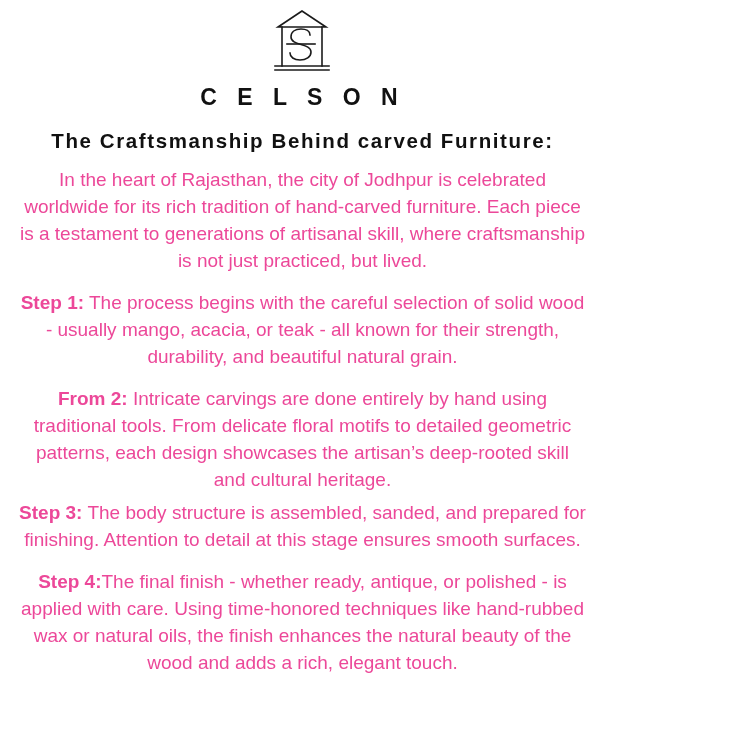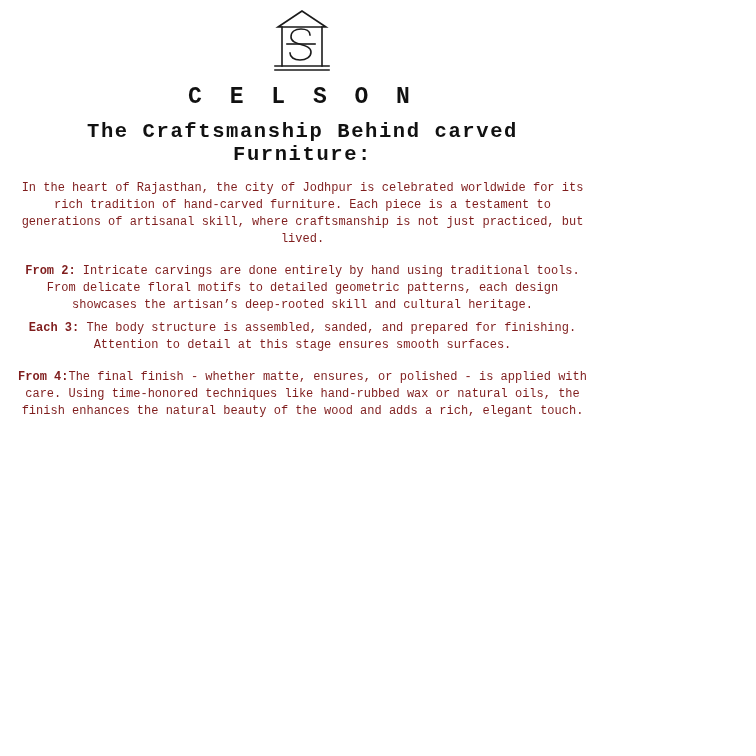--- a/index.html
+++ b/index.html
@@ -15,51 +15,50 @@
     overflow: hidden;
   }
   .page {
     width: 605px;
     height: 756px;
     box-sizing: border-box;
     padding: 8px 18px 6px 18px;
     display: flex;
     flex-direction: column;
     align-items: center;
-    font-family: Liberation Mono, monospace;
   }
   .logo-mark {
     width: 74px;
     height: 74px;
     display: block;
     margin: 0 auto 2px auto;
   }
   .brand {
     font-size: 23px;
     letter-spacing: 7px;
     font-weight: 700;
     text-align: center;
     margin: 2px 0 10px 0;
     color: #111;
   }
   .headline {
     font-size: 20.5px;
     font-weight: 700;
     letter-spacing: 1.6px;
     text-align: center;
-    margin: 0 0 14px 0;
+    margin: 8px 0 14px 0;
     color: #111;
   }
   .para {
-    font-size: 12px;
+    font-size: 19px;
     line-height: 1.42;
     text-align: center;
     margin: 0 0 15px 0;
     max-width: 712px;
-    color: #7f1d1d;
+    color: #ec4899;
   }
   .para.tight {
     margin-bottom: 6px;
   }
   .step-label {
     font-weight: 700;
   }
 </style>
 </head>
 <body>
@@ -80,27 +79,30 @@
     </svg>
     <div class="brand">C E L S O N</div>
   </div>
 
   <h1 class="headline">The Craftsmanship Behind carved Furniture:</h1>
 
   <p class="para">
     <span>In the heart of Rajasthan, the city of Jodhpur is celebrated worldwide for its rich tradition of hand-carved furniture. Each piece is a testament to generations of artisanal skill, where craftsmanship is not just practiced, but lived.</span>
   </p>
 
+  <p class="para">
+    <span class="step-label">Step 1:</span><span> The process begins with the careful selection of solid wood - usually mango, acacia, or teak - all known for their strength, durability, and beautiful natural grain.</span>
+  </p>
 
   <p class="para tight">
     <span class="step-label">From 2:</span><span> Intricate carvings are done entirely by hand using traditional tools. From delicate floral motifs to detailed geometric patterns, each design showcases the artisan’s deep-rooted skill and cultural heritage.</span>
   </p>
 
   <p class="para">
-    <span class="step-label">Each 3:</span><span> The body structure is assembled, sanded, and prepared for finishing. Attention to detail at this stage ensures smooth surfaces.</span>
+    <span class="step-label">Step 3:</span><span> The body structure is assembled, sanded, and prepared for finishing. Attention to detail at this stage ensures smooth surfaces.</span>
   </p>
 
   <p class="para tight">
-    <span class="step-label">From 4:</span><span>The final finish - whether matte, ensures, or polished - is applied with care. Using time-honored techniques like hand-rubbed wax or natural oils, the finish enhances the natural beauty of the wood and adds a rich, elegant touch.</span>
+    <span class="step-label">Step 4:</span><span>The final finish - whether ready, antique, or polished - is applied with care. Using time-honored techniques like hand-rubbed wax or natural oils, the finish enhances the natural beauty of the wood and adds a rich, elegant touch.</span>
   </p>
 
 
 </div>
 
 </body></html>

